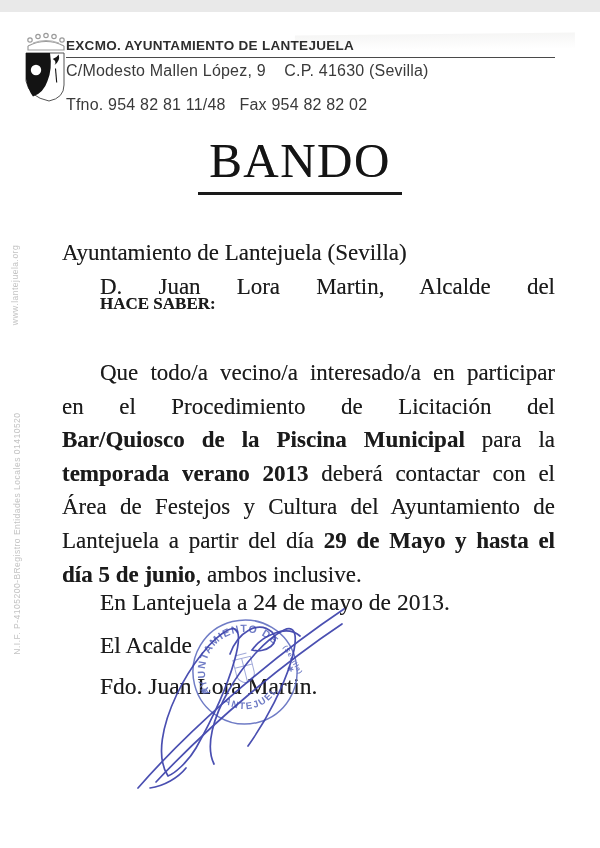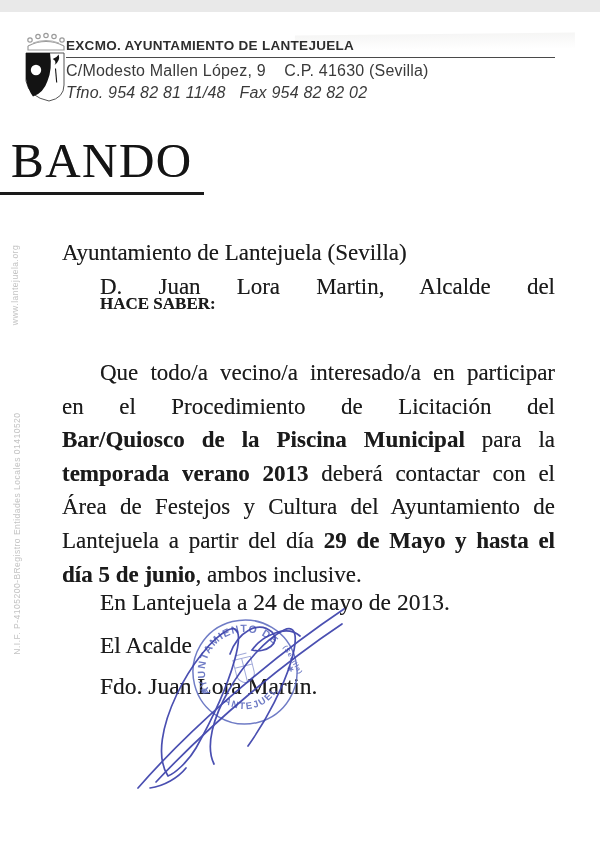--- a/index.html
+++ b/index.html
@@ -20,25 +20,25 @@
     font-size:13.5px;font-weight:600;letter-spacing:.3px;
     color:#2e2e2e;white-space:pre;
   }
   .header-rule{position:absolute;left:66px;top:45px;width:489px;height:1.3px;background:#4a4a4a;}
   .addr-line{
     position:absolute;left:66px;
     font-family:"Liberation Sans","DejaVu Sans",sans-serif;
     font-size:16px;color:#3a3a3a;white-space:pre;letter-spacing:.2px;
   }
   .addr1{top:50px;}
-  .addr2{top:72px;font-style:italic;}
+  .addr2{top:84px;}
   .scan-shade{position:absolute;right:25px;top:22px;width:280px;height:16px;
     background:linear-gradient(to bottom,rgba(120,118,110,.07),transparent);transform:rotate(-.6deg);}
   
-  .title-wrap{position:absolute;left:0;right:0;top:120px;text-align:left;}
+  .title-wrap{position:absolute;left:0;right:0;top:120px;text-align:center;}
   .doc-title{
     display:inline-block;
     font-size:49px;letter-spacing:1.5px;color:#141414;
     border-bottom:3px solid #1a1a1a;
     padding:0 11px 3px 11px;
     text-shadow:0 0 .5px rgba(20,20,20,.55);
   }
   
   .bodycol{position:absolute;left:62px;width:493px;}
   .para{position:absolute;left:0;width:493px;}

